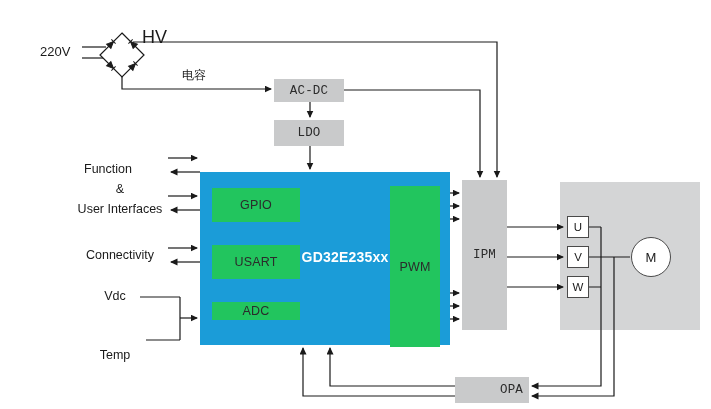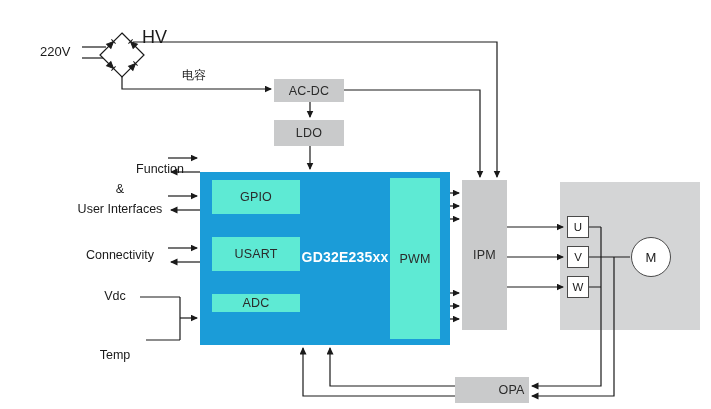--- a/index.html
+++ b/index.html
@@ -5,24 +5,24 @@
   html,body{margin:0;padding:0;background:#fff;}
   .canvas{
     position:relative;width:711px;height:409px;background:#ffffff;overflow:hidden;
     font-family:"Liberation Sans", sans-serif;color:#1a1a1a;
   }
   *{box-sizing:border-box;}
   .blk{
     position:absolute;display:flex;align-items:center;justify-content:center;
     font-size:12.5px;color:#2b2b2b;letter-spacing:.2px;
   }
-  .gray{background:#c9cacb;}
+  .gray{background:#c9cacb;font-family:Liberation Mono, monospace;}
   .stage{background:#d4d5d6;}
   .blue{background:#1b9cd8;}
-  .lblue{background:#5eead4;}
+  .lblue{background:#22c55e;margin-top:8px;}
   .lbl{position:absolute;font-size:12.5px;color:#1a1a1a;white-space:nowrap;}
   .lbl.center{text-align:center;}
   .mcu-name{
     position:absolute;color:#ffffff;font-weight:bold;font-size:14px;
     display:flex;align-items:center;justify-content:center;letter-spacing:.2px;
   }
   .phase{
     position:absolute;width:22px;height:22px;background:#fff;border:1px solid #4a4a4a;
     display:flex;align-items:center;justify-content:center;font-size:11.5px;color:#1a1a1a;
   }
@@ -89,21 +89,21 @@
   <div class="motor" style="left:631px;top:237px;">
     <span>M</span>
   </div>
 
   <div class="lbl" style="left:40px;top:44px;font-size:13px;">220V</div>
 
   <div class="lbl" style="left:142px;top:27px;font-size:18px;">HV</div>
 
   <div class="lbl" style="left:182px;top:67px;font-size:12px;">电容</div>
 
-  <div class="lbl center" style="left:84px;top:162px;width:100px;text-align:right;">Function</div>
+  <div class="lbl center" style="left:58px;top:162px;width:100px;">Function</div>
   <div class="lbl center" style="left:70px;top:182px;width:100px;">&amp;</div>
   <div class="lbl center" style="left:55px;top:202px;width:130px;">User Interfaces</div>
 
   <div class="lbl center" style="left:60px;top:248px;width:120px;">Connectivity</div>
 
   <div class="lbl center" style="left:90px;top:289px;width:50px;">Vdc</div>
   <div class="lbl center" style="left:90px;top:348px;width:50px;">Temp</div>
 
   <svg class="wires" width="711" height="409" viewBox="0 0 711 409">
     <defs>

